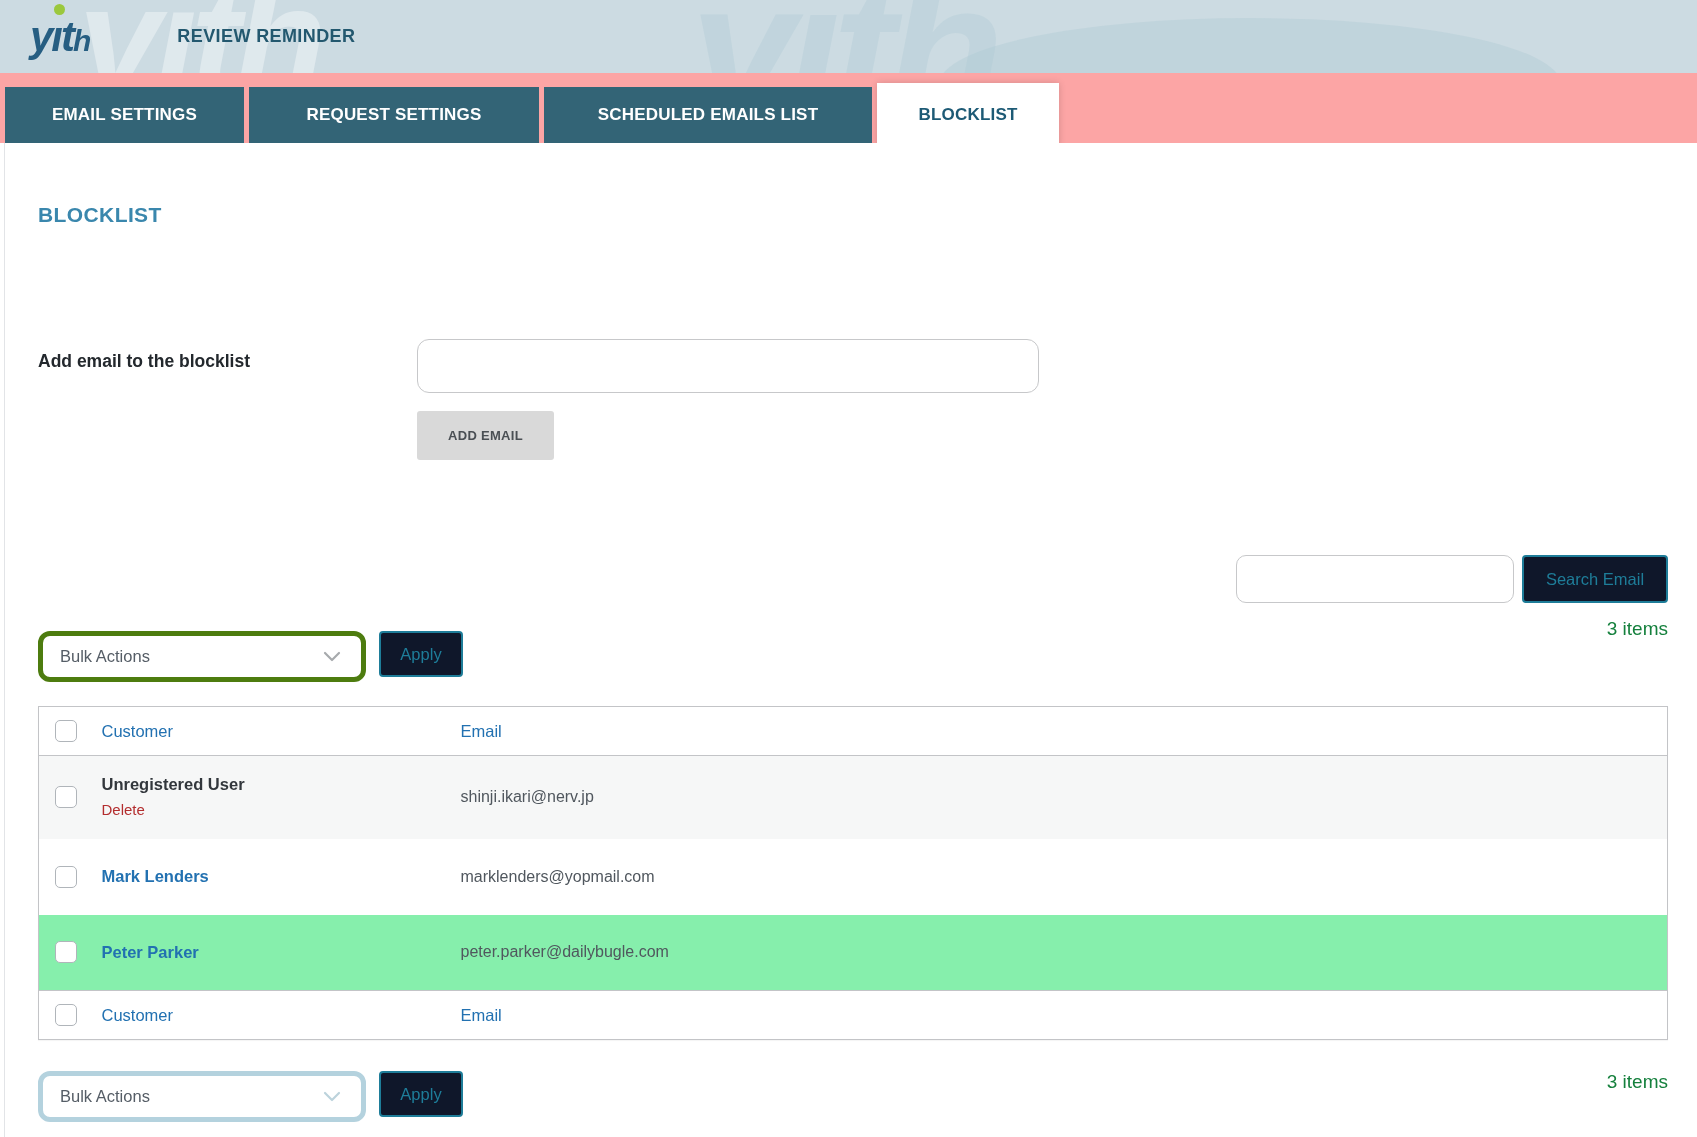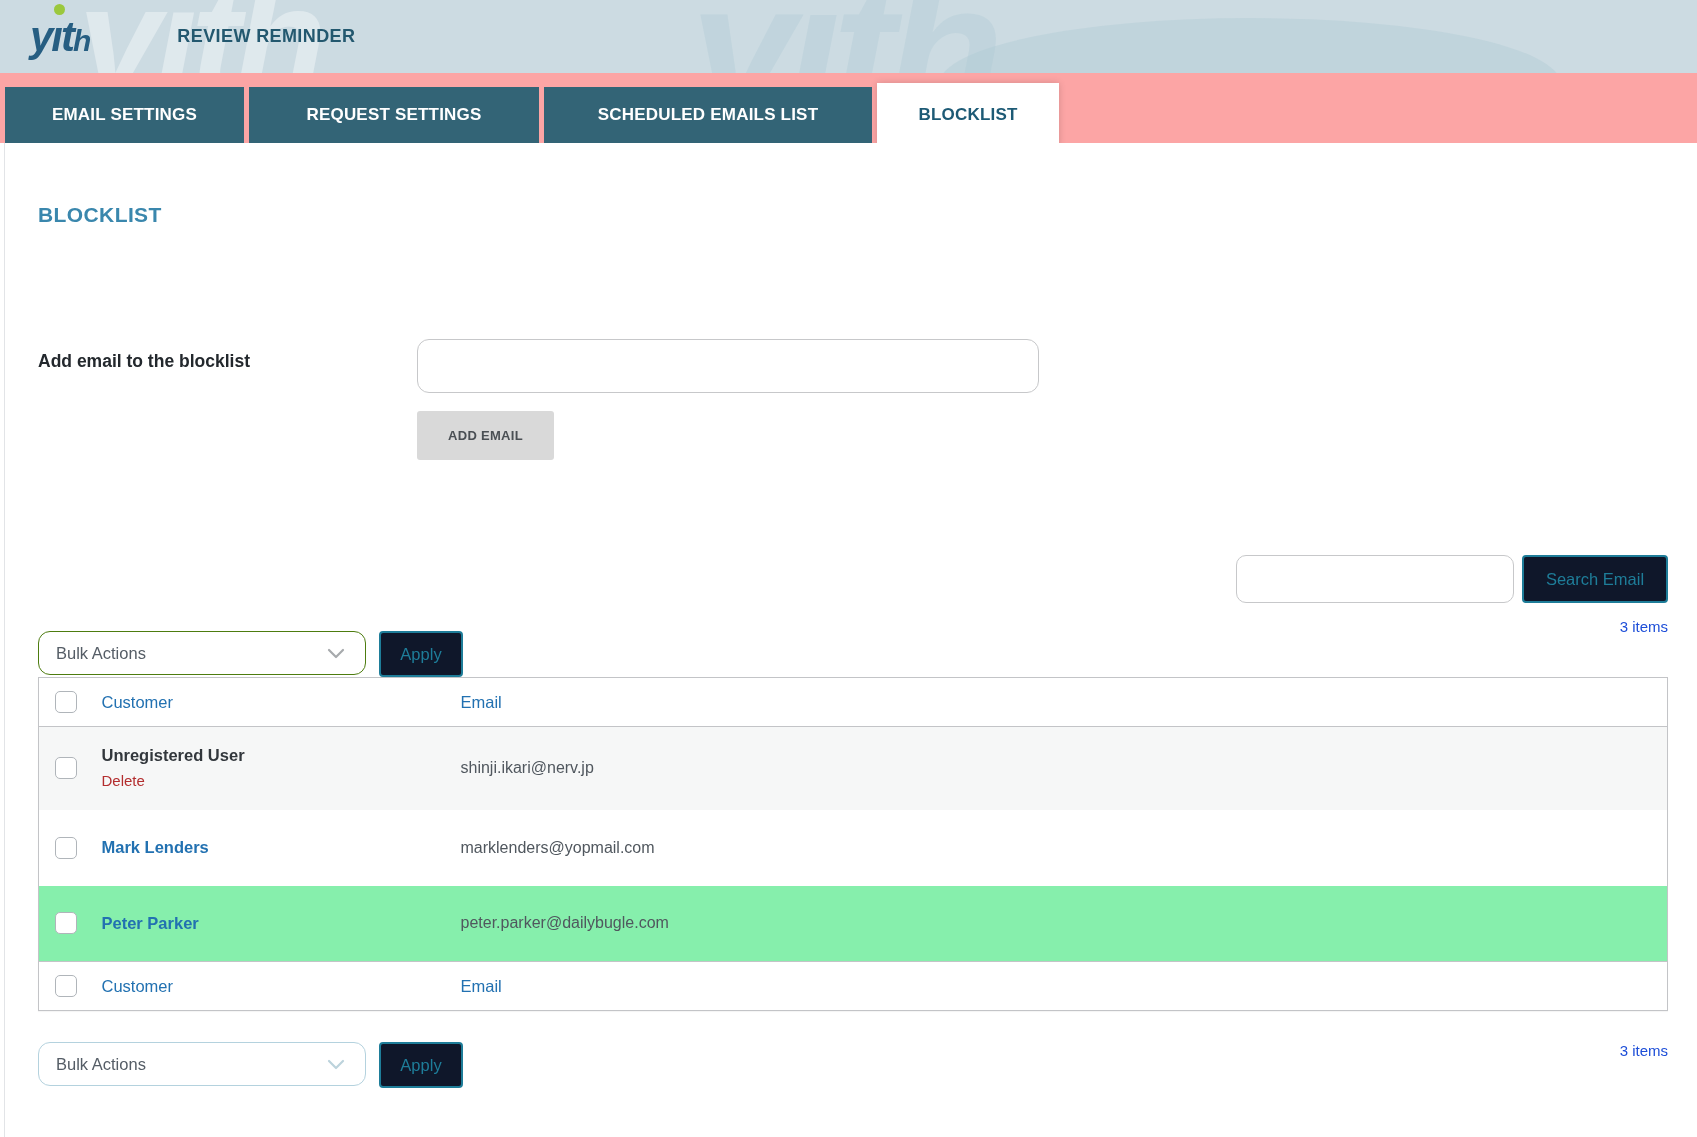--- a/index.html
+++ b/index.html
@@ -179,45 +179,46 @@
 
   .tablenav {
     display: flex;
     justify-content: space-between;
     align-items: flex-start;
     margin-top: 28px;
   }
   .tablenav.bottom { margin-top: 31px; }
   .bulk-group { display: flex; gap: 13px; align-items: flex-start; }
   .bulk-select {
-    width: 328px; height: 44px;
-    border: 1px solid #4d7c0f;
+    width: 328px; height: 51px;
+    border: 5px solid #4d7c0f;
     border-radius: 12px;
     background: #fff;
     display: flex;
     align-items: center;
     justify-content: space-between;
     padding: 0 20px 0 17px;
     font-size: 16.5px;
     color: #555d66;
     cursor: pointer;
   }
   .bulk-select.alt { border-color: #b4d2de; }
   .chevron svg { display: block; }
   .btn-apply { width: 84px; height: 46px; font-size: 16.5px; }
   .items-count {
-    font-size: 15px;
-    color: #1d4ed8;
+    font-size: 19px;
+    color: #15803d;
     position: relative;
   }
   .items-count.raised { top: -13px; }
 
   
   table.blocklist {
     width: 100%;
+    margin-top: 24px;
     border-collapse: collapse;
     border: 1px solid #c3c4c7;
     box-shadow: 0 1px 1px rgba(0,0,0,0.04);
   }
   table.blocklist th, table.blocklist td {
     text-align: left;
     vertical-align: middle;
     font-weight: normal;
   }
   .col-cb { width: 63px; }

